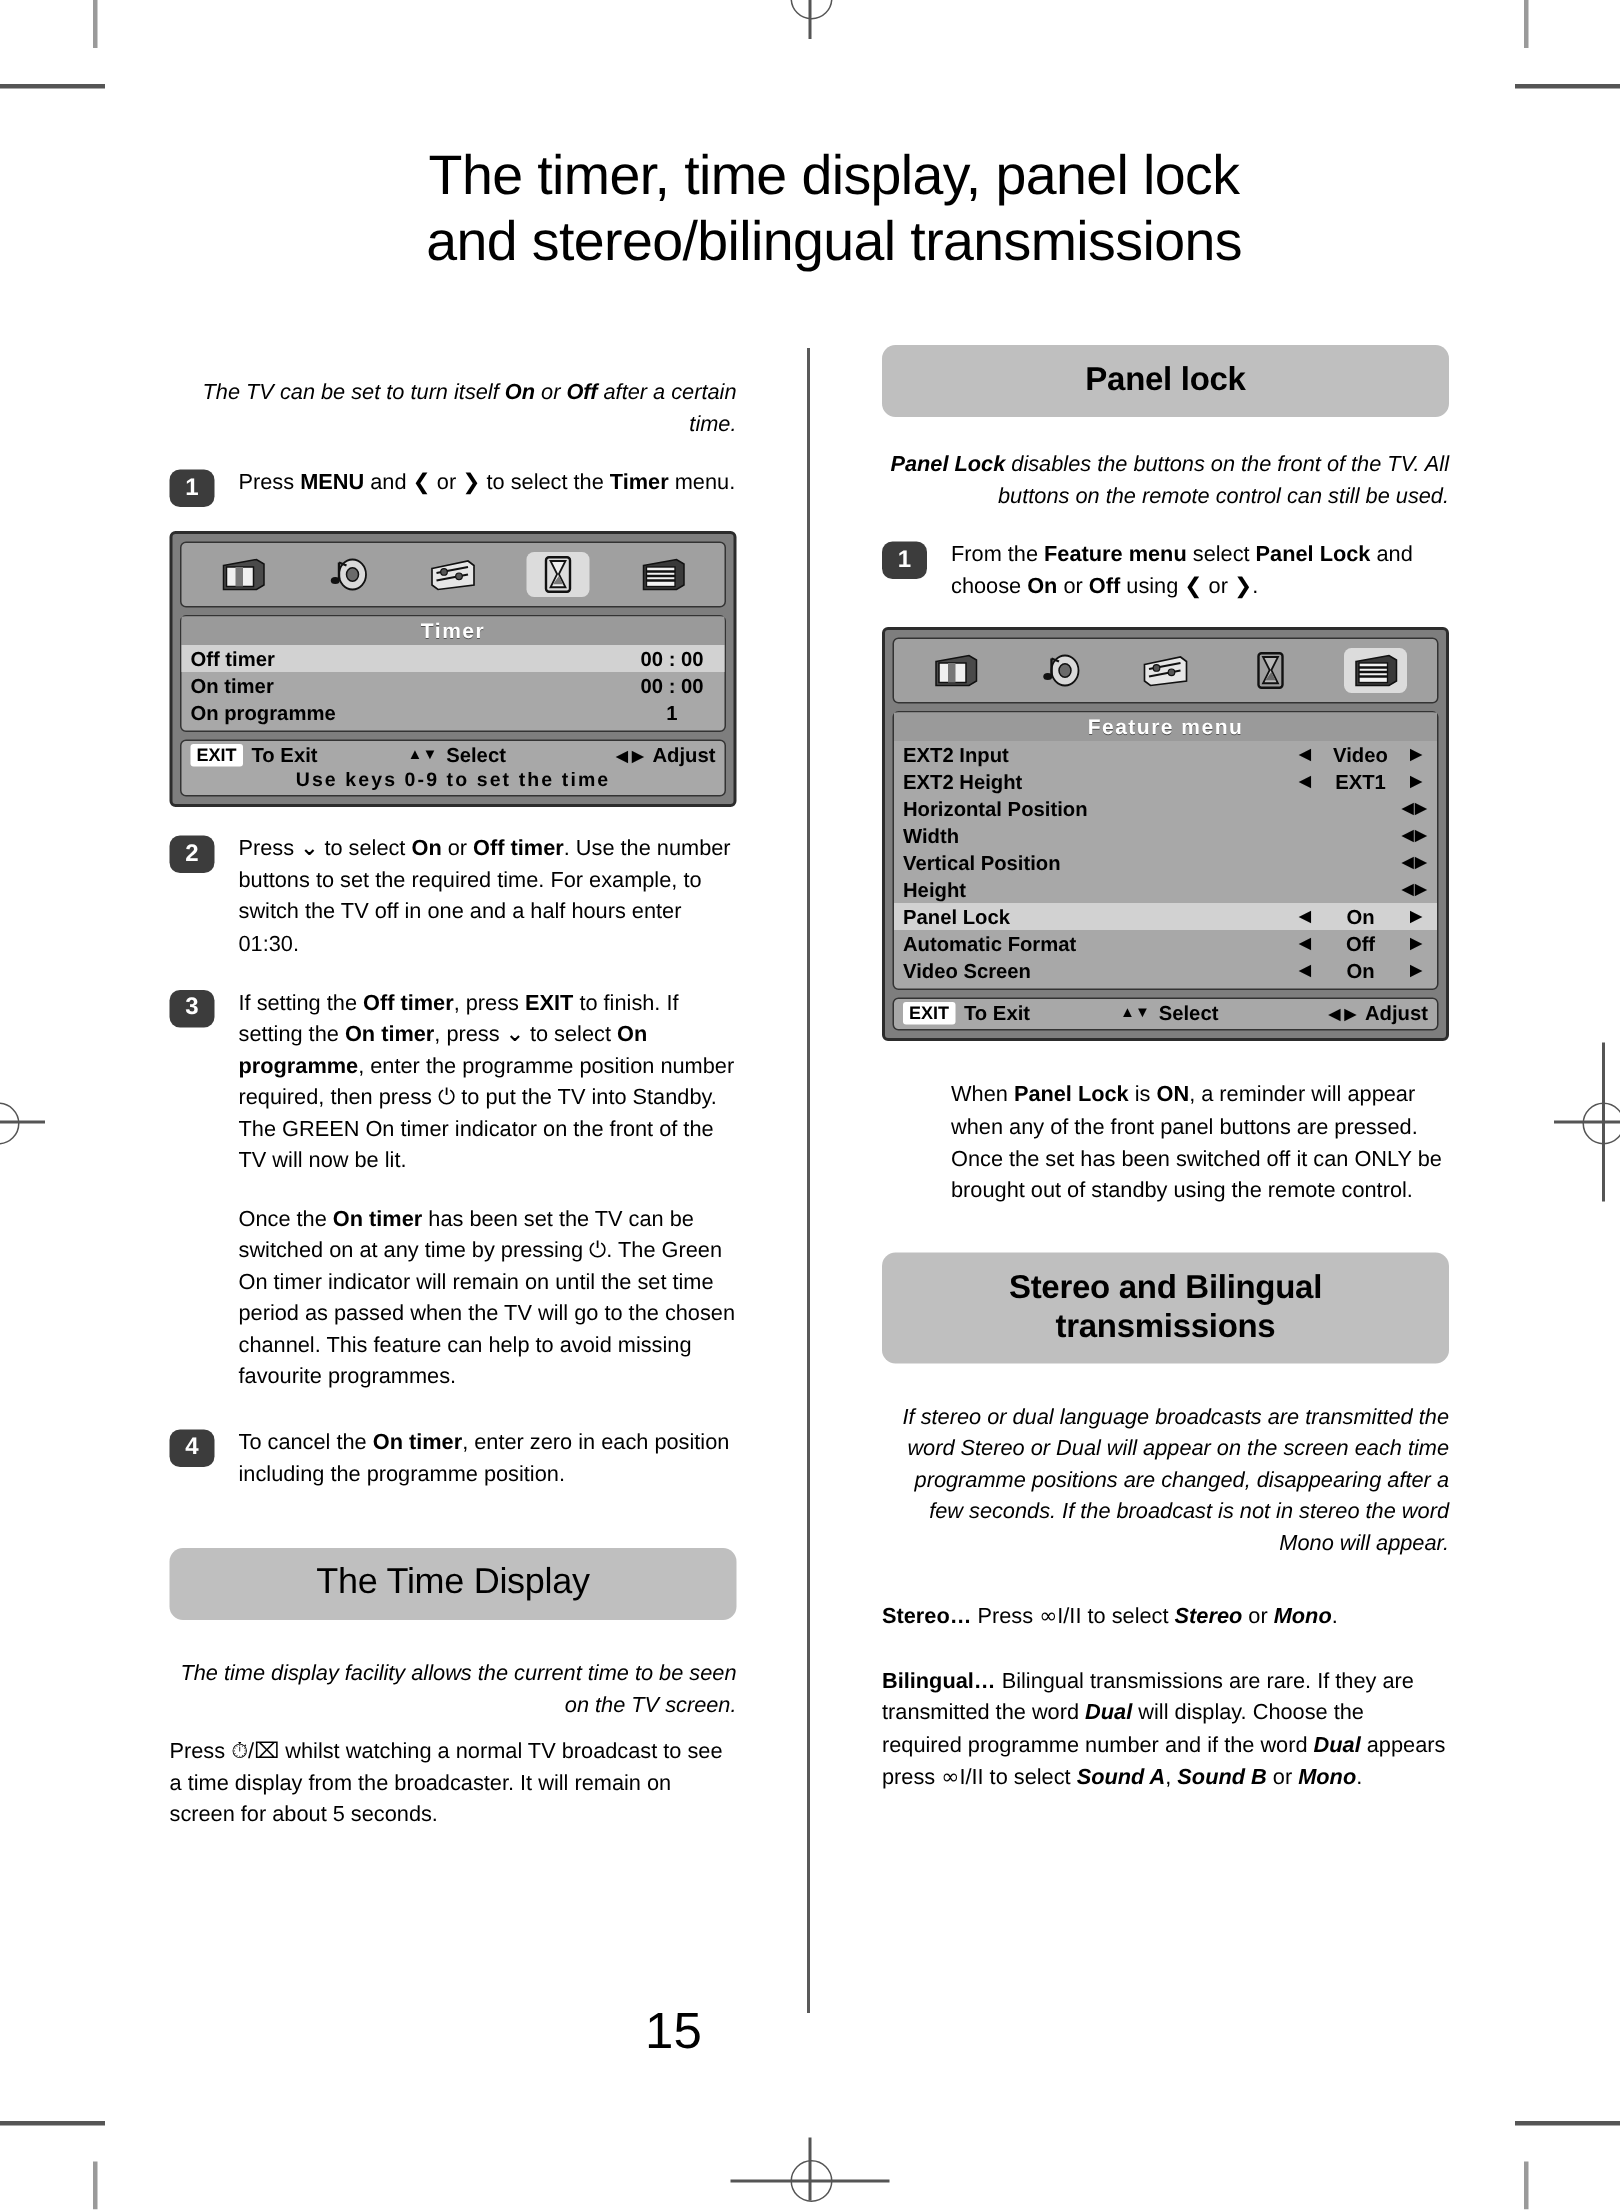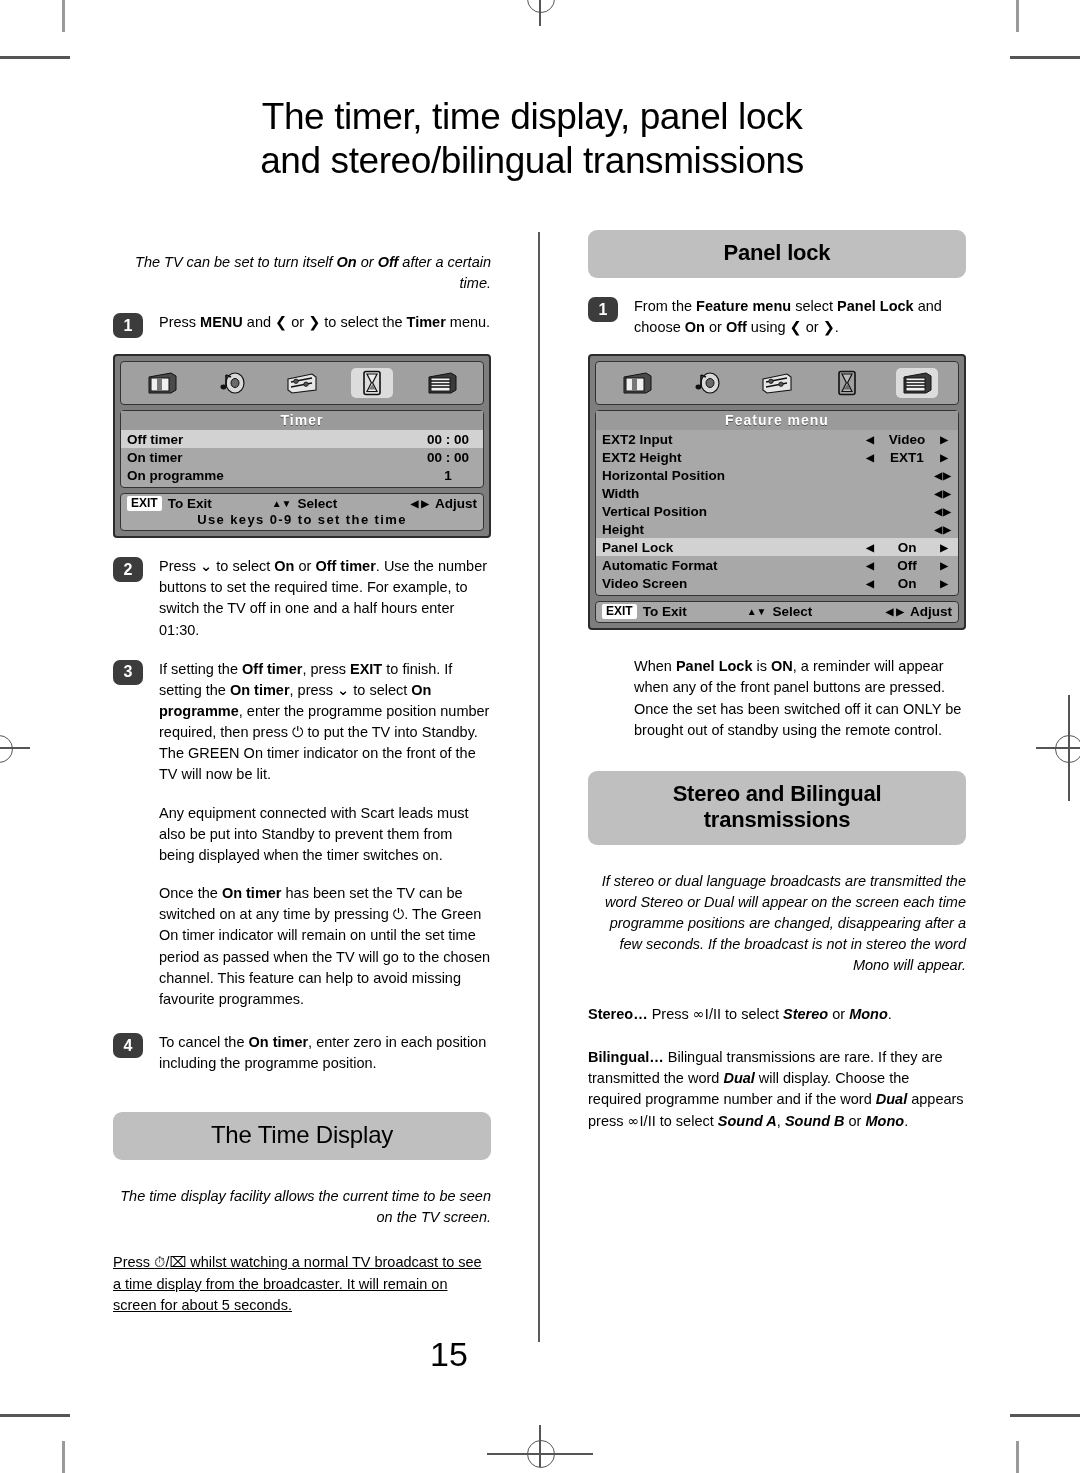--- a/index.html
+++ b/index.html
@@ -16,21 +16,21 @@
   .mark{position:absolute;background:#555;}
   .reg{position:absolute;}
   .reg .c{position:absolute;border:1.5px solid #555;border-radius:50%;width:26px;height:26px;left:0;top:0;background:transparent;}
   .reg .h{position:absolute;background:#555;height:1.5px;}
   .reg .v{position:absolute;background:#555;width:1.5px;}
 
   
   .page{position:absolute;left:0;top:0;width:1080px;height:1473px;}
 
   .page-title{
-    position:absolute;left:102px;top:95px;width:860px;
+    position:absolute;left:126px;top:95px;width:860px;
     text-align:center;
     font-size:37px;line-height:1.18;
     font-weight:400;
     letter-spacing:-0.4px;
   }
   .page-title .l2{display:block;}
 
   
   .col-left{position:absolute;left:113px;top:230px;width:378px;}
   .col-right{position:absolute;left:588px;top:230px;width:378px;}
@@ -284,41 +284,41 @@
     <div class="step">
       <div class="badge">2</div>
       <div class="step-body"><span>Press </span><b class="glyph">⌄</b><span> to select </span><b>On</b><span> or </span><b>Off timer</b><span>. Use the number buttons to set the required time. For example, to switch the TV off in one and a half hours enter 01:30.</span></div>
     </div>
 
     <div class="step">
       <div class="badge">3</div>
       <div class="step-body"><span>If setting the </span><b>Off timer</b><span>, press </span><b>EXIT</b><span> to finish. If setting the </span><b>On timer</b><span>, press </span><b class="glyph">⌄</b><span> to select </span><b>On programme</b><span>, enter the programme position number required, then press </span><span class="glyph">⏻</span><span> to put the TV into Standby. The GREEN On timer indicator on the front of the TV will now be lit.</span></div>
     </div>
 
-    <div class="para">Any equipment connected with Scart leads must also be put into Standby to prevent them from being displayed when the timer switches on.</div>
 
     <div class="para"><span>Once the </span><b>On timer</b><span> has been set the TV can be switched on at any time by pressing </span><span class="glyph">⏻</span><span>. The Green On timer indicator will remain on until the set time period as passed when the TV will go to the chosen channel. This feature can help to avoid missing favourite programmes.</span></div>
 
     <div class="step" style="margin-top:22px;">
       <div class="badge">4</div>
       <div class="step-body"><span>To cancel the </span><b>On timer</b><span>, enter zero in each position including the programme position.</span></div>
     </div>
 
     <div class="sec-bar" style="margin-top:38px;">The Time Display</div>
 
     <div class="intro" style="margin-top:26px;">The time display facility allows the current time to be seen on the TV screen.</div>
 
-    <div class="para nomargin" style="margin-top:24px;text-decoration:underline;"><span>Press </span><span class="glyph">⏱</span><span>/</span><span class="glyph">⌧</span><span> whilst watching a normal TV broadcast to see a time display from the broadcaster. It will remain on screen for about 5 seconds.</span></div>
+    <div class="para nomargin" style="margin-top:10px;"><span>Press </span><span class="glyph">⏱</span><span>/</span><span class="glyph">⌧</span><span> whilst watching a normal TV broadcast to see a time display from the broadcaster. It will remain on screen for about 5 seconds.</span></div>
 
   </div>
 
   <div class="col-right">
 
     <div class="sec-bar bold" style="padding:10px 10px 12px 10px;">Panel lock</div>
 
+    <div class="intro"><b>Panel Lock</b><span> disables the buttons on the front of the TV. All buttons on the remote control can still be used.</span></div>
 
     <div class="step">
       <div class="badge">1</div>
       <div class="step-body"><span>From the </span><b>Feature menu</b><span> select </span><b>Panel Lock</b><span> and choose </span><b>On</b><span> or </span><b>Off</b><span> using </span><b class="glyph">❮</b><span> or </span><b class="glyph">❯</b><span>.</span></div>
     </div>
 
     <div class="osd">
       <div class="osd-icons">
         <div class="osd-ic">
           <svg width="34" height="24" viewBox="0 0 34 24">

